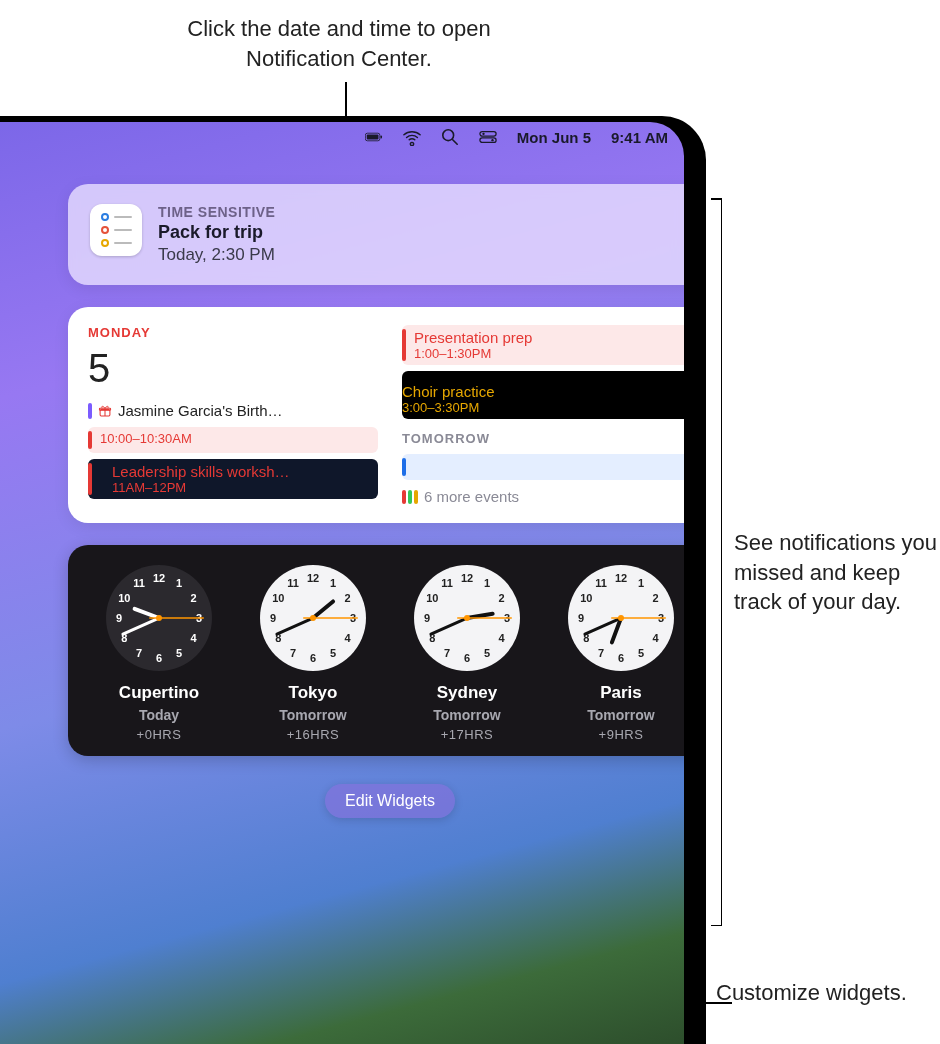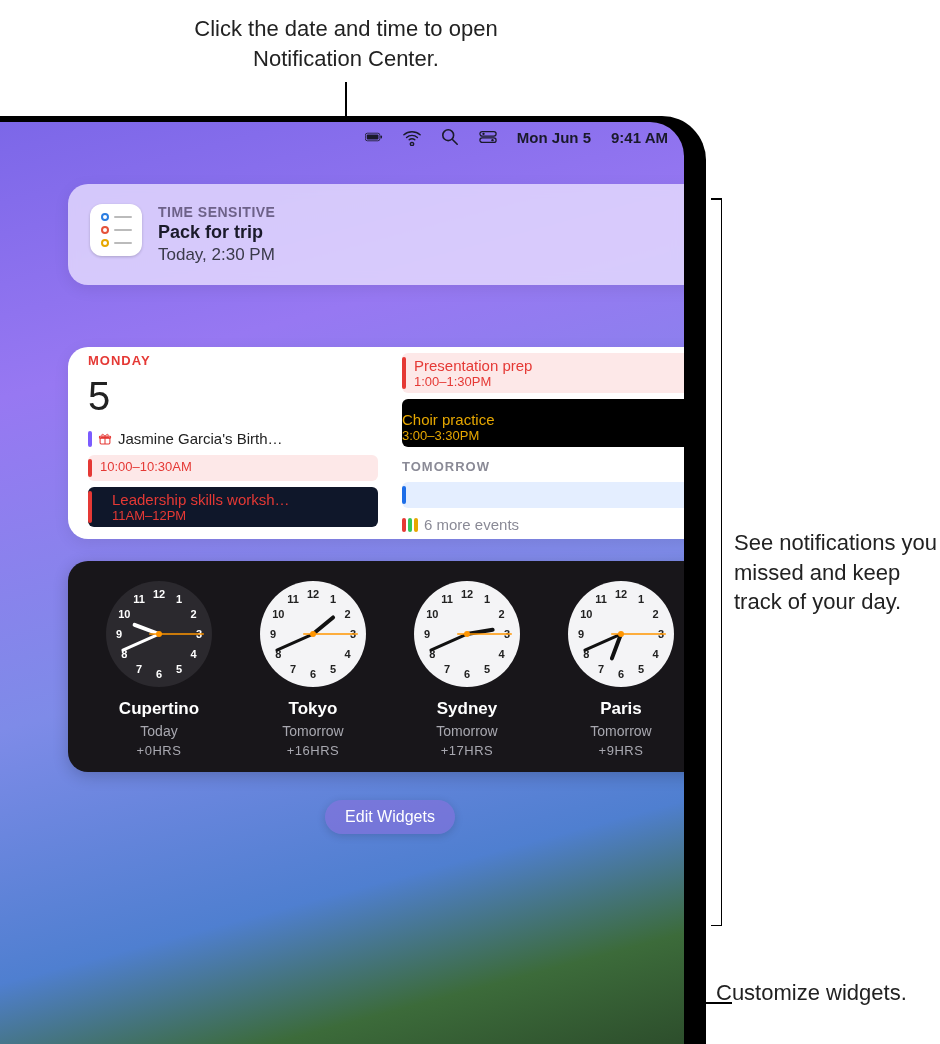--- a/index.html
+++ b/index.html
@@ -103,25 +103,24 @@
   .reminders-row { display:flex; align-items:center; gap:5px; }
   .reminders-row .dot { width:8px; height:8px; border-radius:50%; border:2px solid; }
   .reminders-row .line { width:18px; height:2px; border-radius:1px; background:#bbb; }
   .notif-text .cat { font-size:14px; font-weight:700; color:#6d6188; letter-spacing:0.5px; text-transform:uppercase; }
   .notif-text .title { font-size:18px; font-weight:700; color:#1a1a2a; margin-top:2px; }
   .notif-text .when { font-size:17px; color:#3a3a4a; margin-top:2px; }
 
   .cal-widget {
     background: #fff;
     border-radius: 20px;
-    padding: 6px 20px;
+    padding: 18px 20px;
     display:flex;
     gap: 24px;
     box-shadow: 0 4px 16px rgba(0,0,0,0.08);
-    margin-top: 40px;
   }
   .cal-col { flex:1; display:flex; flex-direction:column; gap:8px; min-width:0; }
   .cal-dayname { font-size:13px; font-weight:700; color:#e53935; letter-spacing:1px; }
   .cal-daynum { font-size:40px; font-weight:300; color:#222; line-height:1; margin-bottom:6px; }
   .cal-event {
     display:flex; align-items:stretch; gap:8px;
     border-radius:6px;
     padding:4px 6px 4px 0;
     min-height: 26px;
   }
@@ -141,40 +140,40 @@
     background: #18161a;
     border-radius: 20px;
     padding: 18px 14px 14px 14px;
     display:flex;
     justify-content:space-around;
     box-shadow: 0 4px 16px rgba(0,0,0,0.2);
   }
   .clock-item { display:flex; flex-direction:column; align-items:center; gap:4px; color:#fff; }
   .clock-face { width:110px; height:110px; }
   .clock-city { font-size:17px; font-weight:600; margin-top:6px; }
-  .clock-day { font-size:14px; color:#a8a8b0; }
+  .clock-day { font-size:14px; color:#a8a8b0;font-weight:bold; }
   .clock-off { font-size:13px; color:#a8a8b0; letter-spacing:0.5px; }
 
   .edit-widgets-btn {
     align-self:center;
     background: rgba(140,110,220,0.55);
     color:#fff;
     font-size:16px;
     font-weight:500;
     padding: 8px 20px;
     border-radius: 20px;
     border:none;
     margin-top: 6px;
     box-shadow: 0 2px 8px rgba(0,0,0,0.15);
   }
 </style>
 </head>
 <body>
 
-<div class="callout" style="top:14px; left:166px; text-align:center; max-width:360px;">
+<div class="callout" style="top:14px; left:159px; text-align:center; max-width:360px;">
   <span>Click the date and time to open Notification Center.</span>
 </div>
 <div class="callout-line" style="left:345px; top:82px; width:1.5px; height:58px;"></div>
 <div class="callout-line" style="left:345px; top:140px; width:214px; height:1.5px;"></div>
 
 <div class="bracket" style="left:712px; top:198px; height:728px;"></div>
 <div class="callout" style="top:528px; left:734px;">
   <span>See notifications you missed and keep track of your day.</span>
 </div>
 

